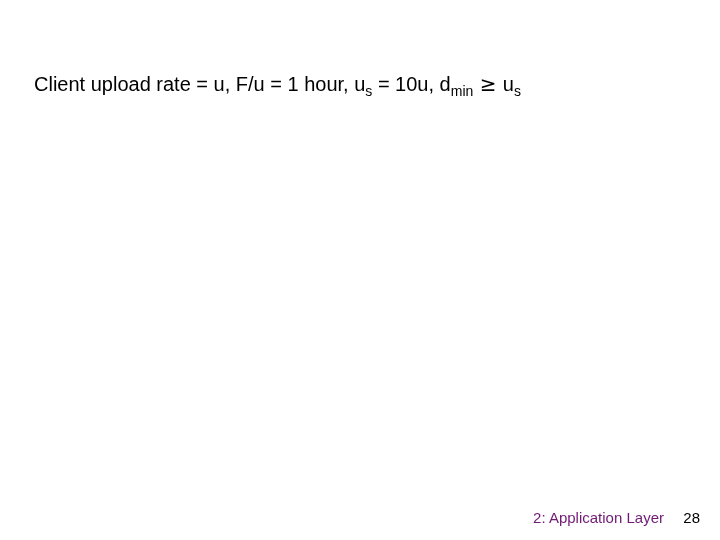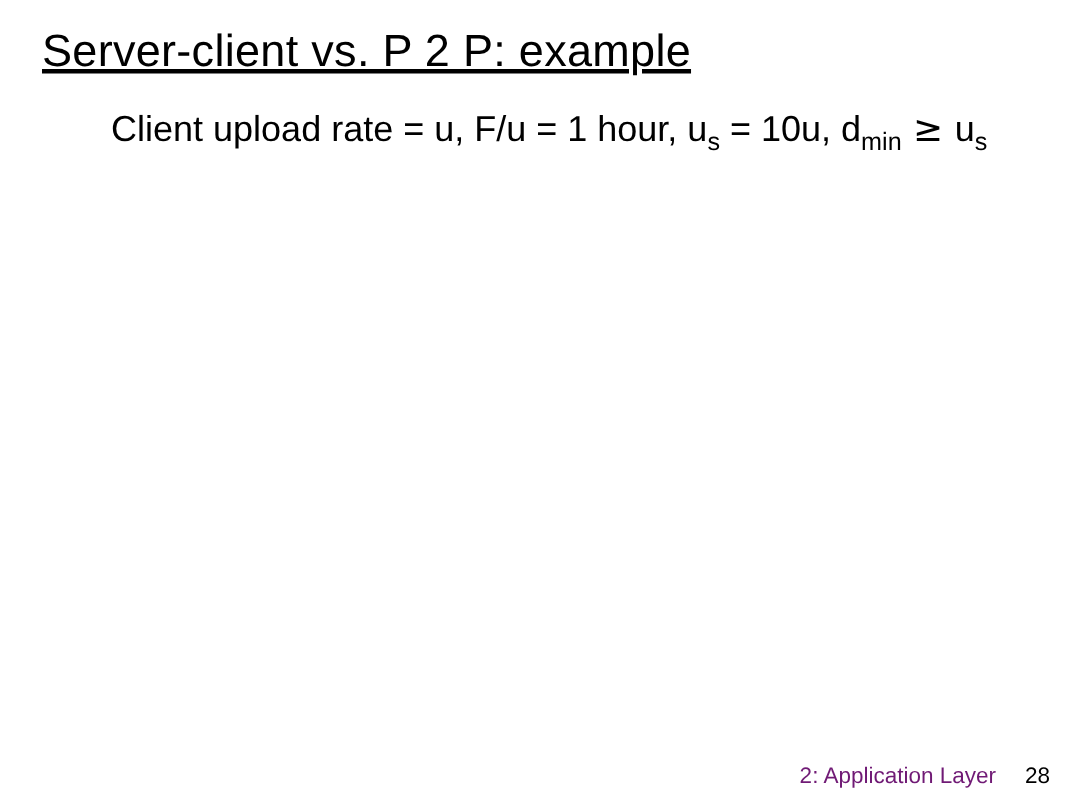--- a/index.html
+++ b/index.html
@@ -25,24 +25,23 @@
     font-size: 30px;
     color: #000;
     text-decoration: underline;
     white-space: nowrap;
     letter-spacing: 0.2px;
   }
   .body-line {
     position: absolute;
     top: 72px;
     left: 34px;
-    font-size: 24px;
+    font-size: 20px;
     color: #000;
     white-space: nowrap;
-    margin-left: 40px;
   }
   .body-line sub {
     font-size: 0.7em;
     vertical-align: sub;
     line-height: 0;
   }
   .ge {
     font-family: "DejaVu Sans", "Arial", sans-serif;
   }
   .footer-label {
@@ -59,21 +58,20 @@
     right: 20px;
     font-size: 15px;
     color: #000;
   }
 </style>
 </head>
 <body>
 
 <div class="slide">
 
-  <div class="title">Server-client vs. P 2 P: example</div>
 
   <div class="body-line">
     <span>Client upload rate = u,  F/u = 1 hour,  u</span><sub>s</sub><span> = 10u,  d</span><sub>min</sub><span class="ge"> ≥ </span><span>u</span><sub>s</sub>
   </div>
 
   <div class="footer-label">2: Application Layer</div>
   <div class="footer-num">28</div>
 
 </div>
 

